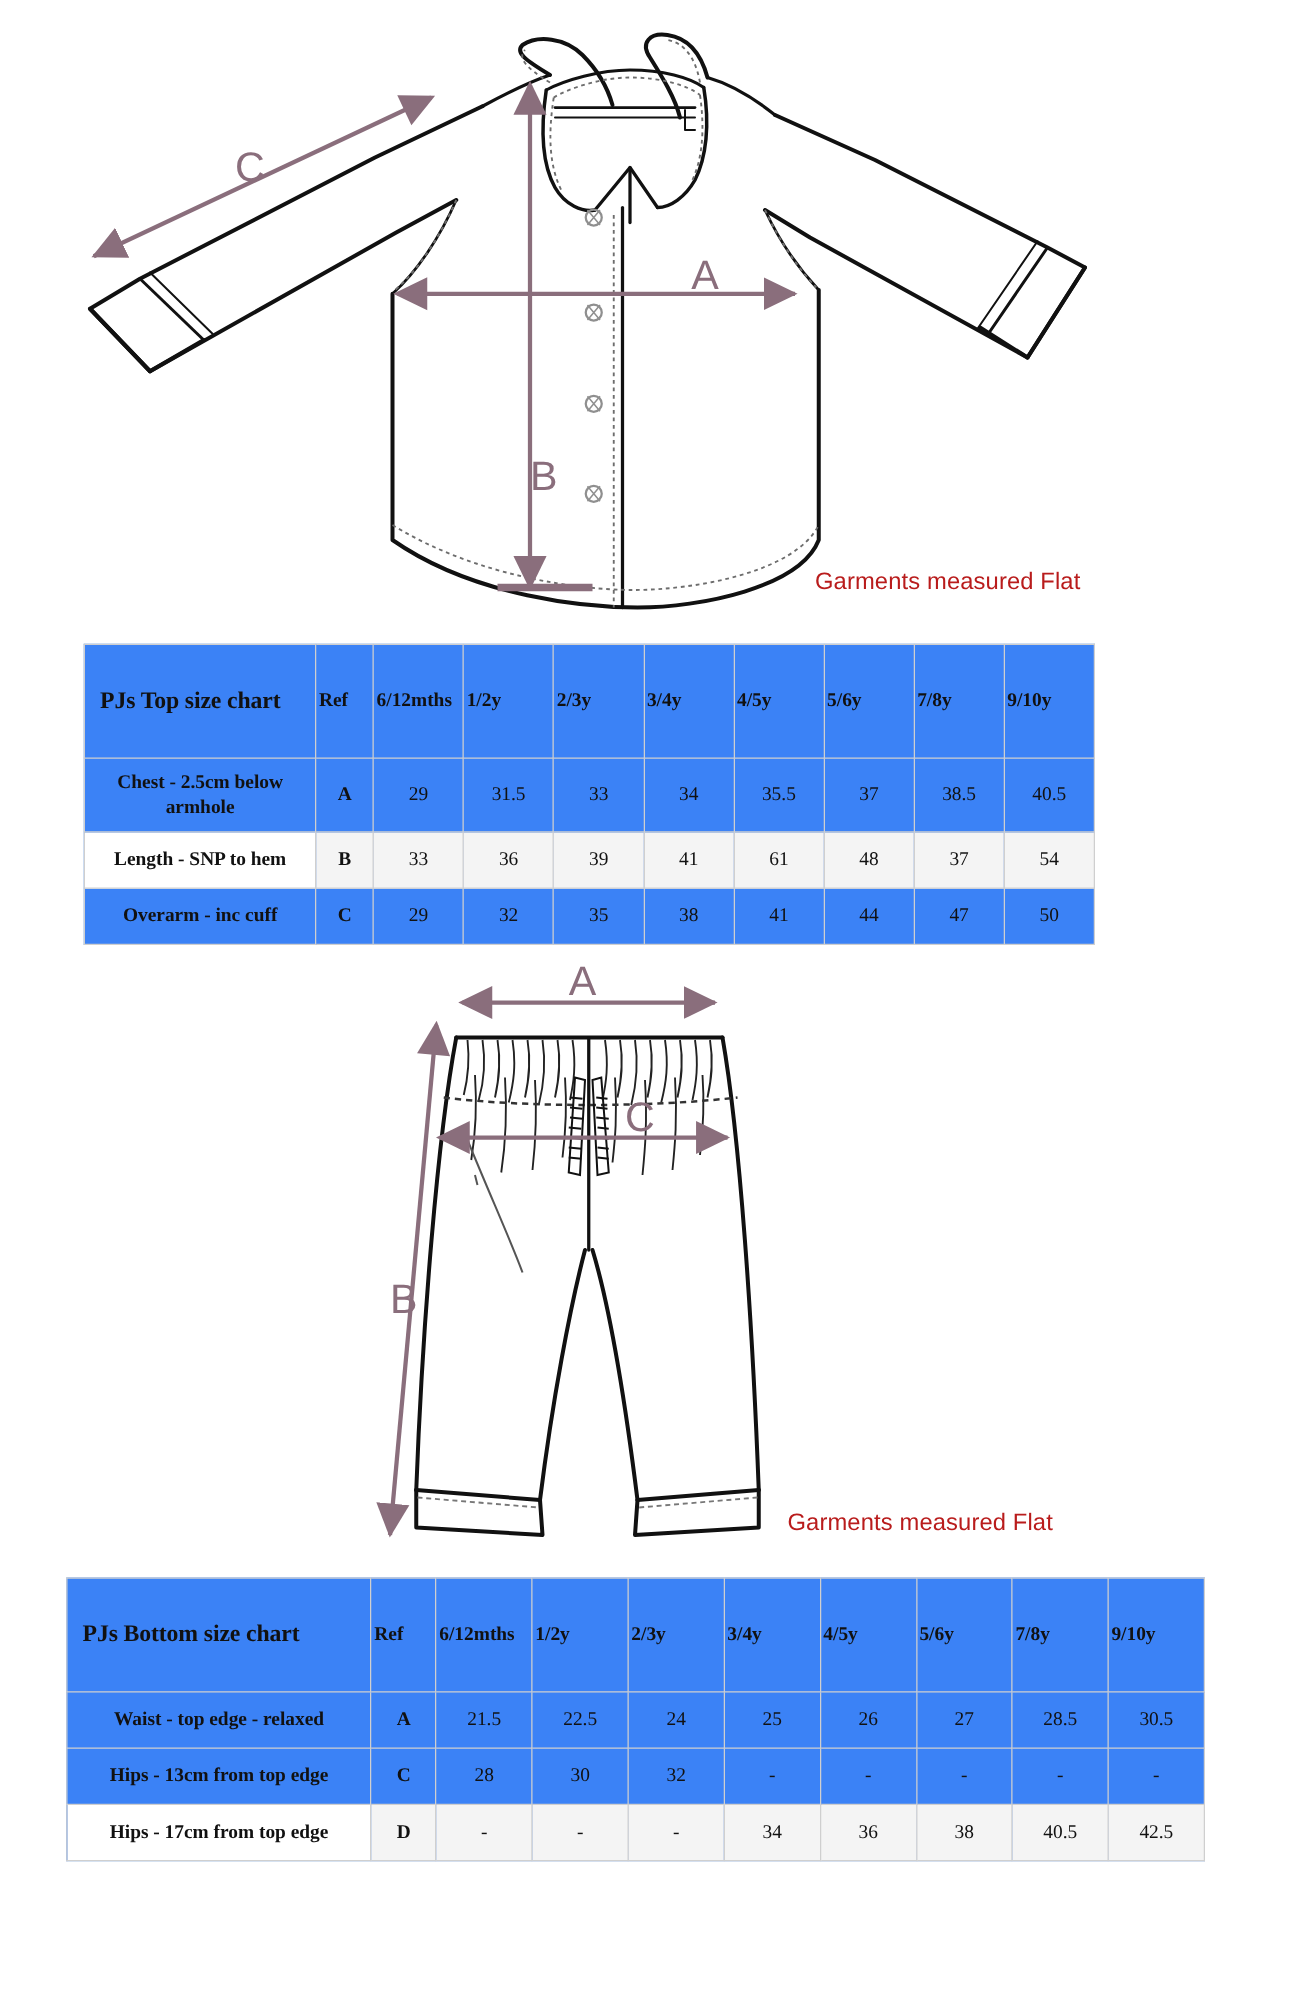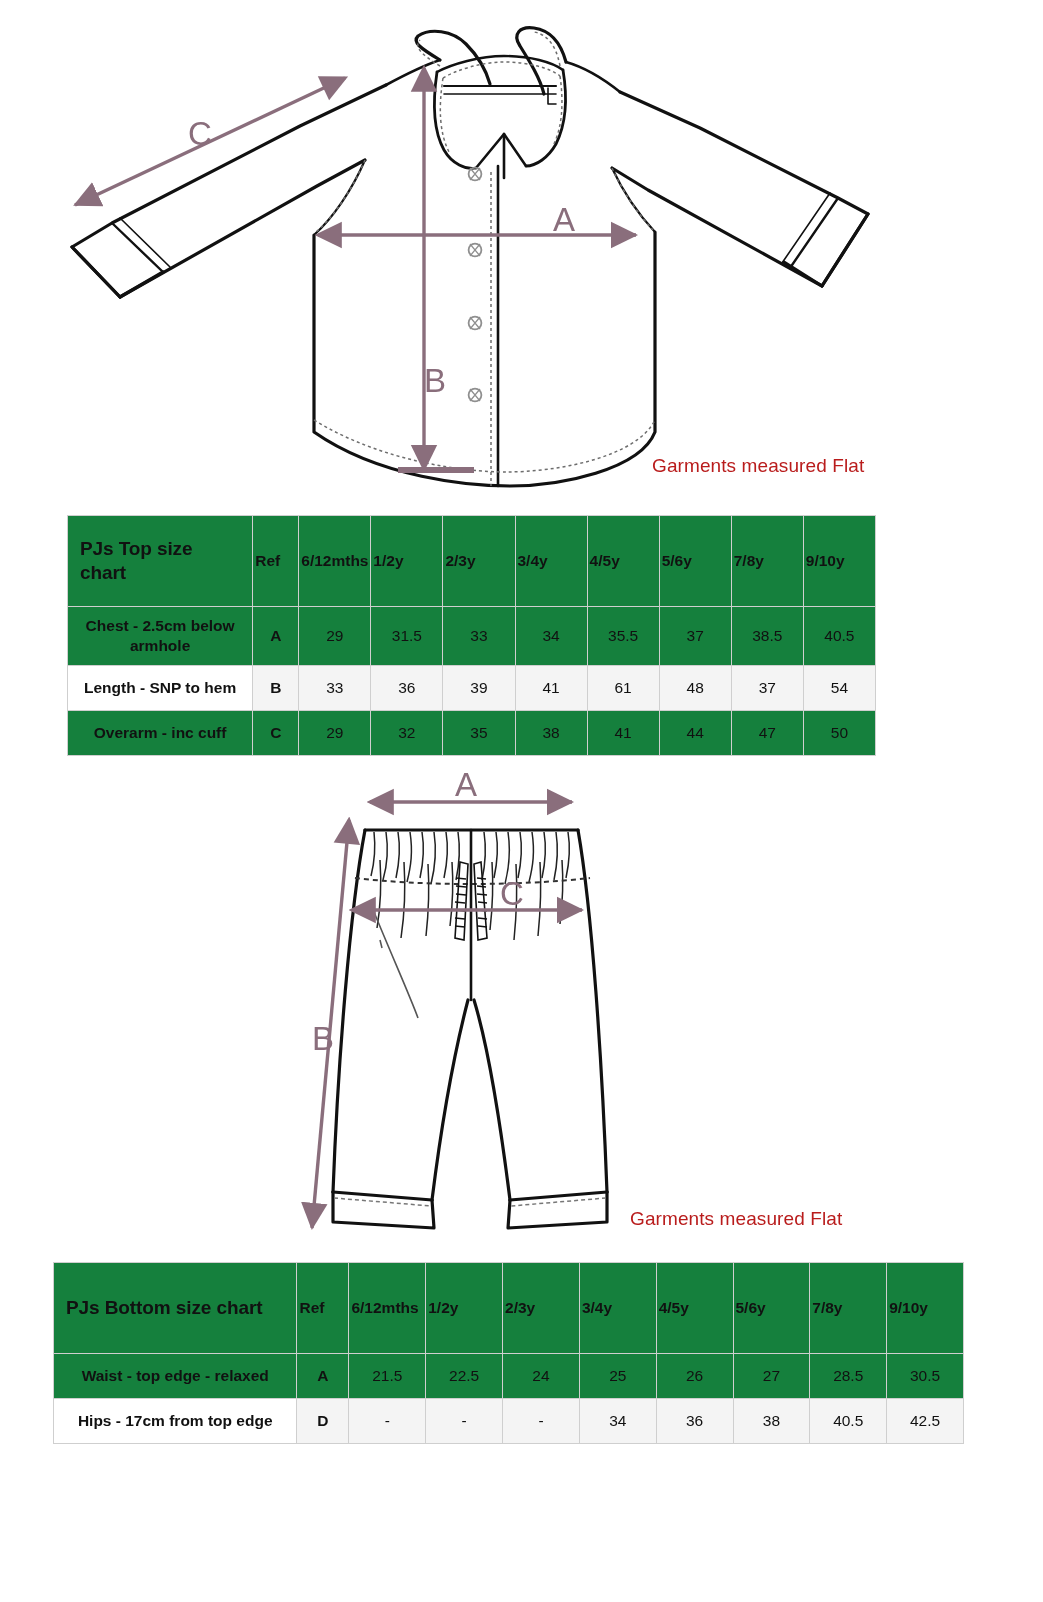--- a/index.html
+++ b/index.html
@@ -28,22 +28,22 @@
     letter-spacing:0.1px;
     white-space:nowrap;
   }
   #flat-note-top{left:652px;top:455px;}
   #flat-note-bottom{left:630px;top:1208px;}
 
   
   .size-table{
     position:absolute;
     border-collapse:collapse;
-    font-family:Liberation Sans, sans-serif;
-    background:#15803d;
+    font-family:Liberation Serif, serif;
+    background:#3b82f6;
     table-layout:fixed;
   }
   #top-table{left:67px;top:515px;width:809px;}
   #bottom-table{left:53px;top:1262px;width:911px;}
 
   .size-table th, .size-table td{
     border:1px solid #cfcfcf;
     padding:0;
     vertical-align:middle;
     font-size:15.5px;
@@ -388,20 +388,32 @@
         <td class="ref">A</td>
         <td>21.5</td>
         <td>22.5</td>
         <td>24</td>
         <td>25</td>
         <td>26</td>
         <td>27</td>
         <td>28.5</td>
         <td>30.5</td>
       </tr>
+      <tr>
+        <th class="rowlabel">Hips - 13cm from top edge</th>
+        <td class="ref">C</td>
+        <td>28</td>
+        <td>30</td>
+        <td>32</td>
+        <td>-</td>
+        <td>-</td>
+        <td>-</td>
+        <td>-</td>
+        <td>-</td>
+      </tr>
       <tr class="shaded">
         <th class="rowlabel">Hips - 17cm from top edge</th>
         <td class="ref">D</td>
         <td>-</td>
         <td>-</td>
         <td>-</td>
         <td>34</td>
         <td>36</td>
         <td>38</td>
         <td>40.5</td>

